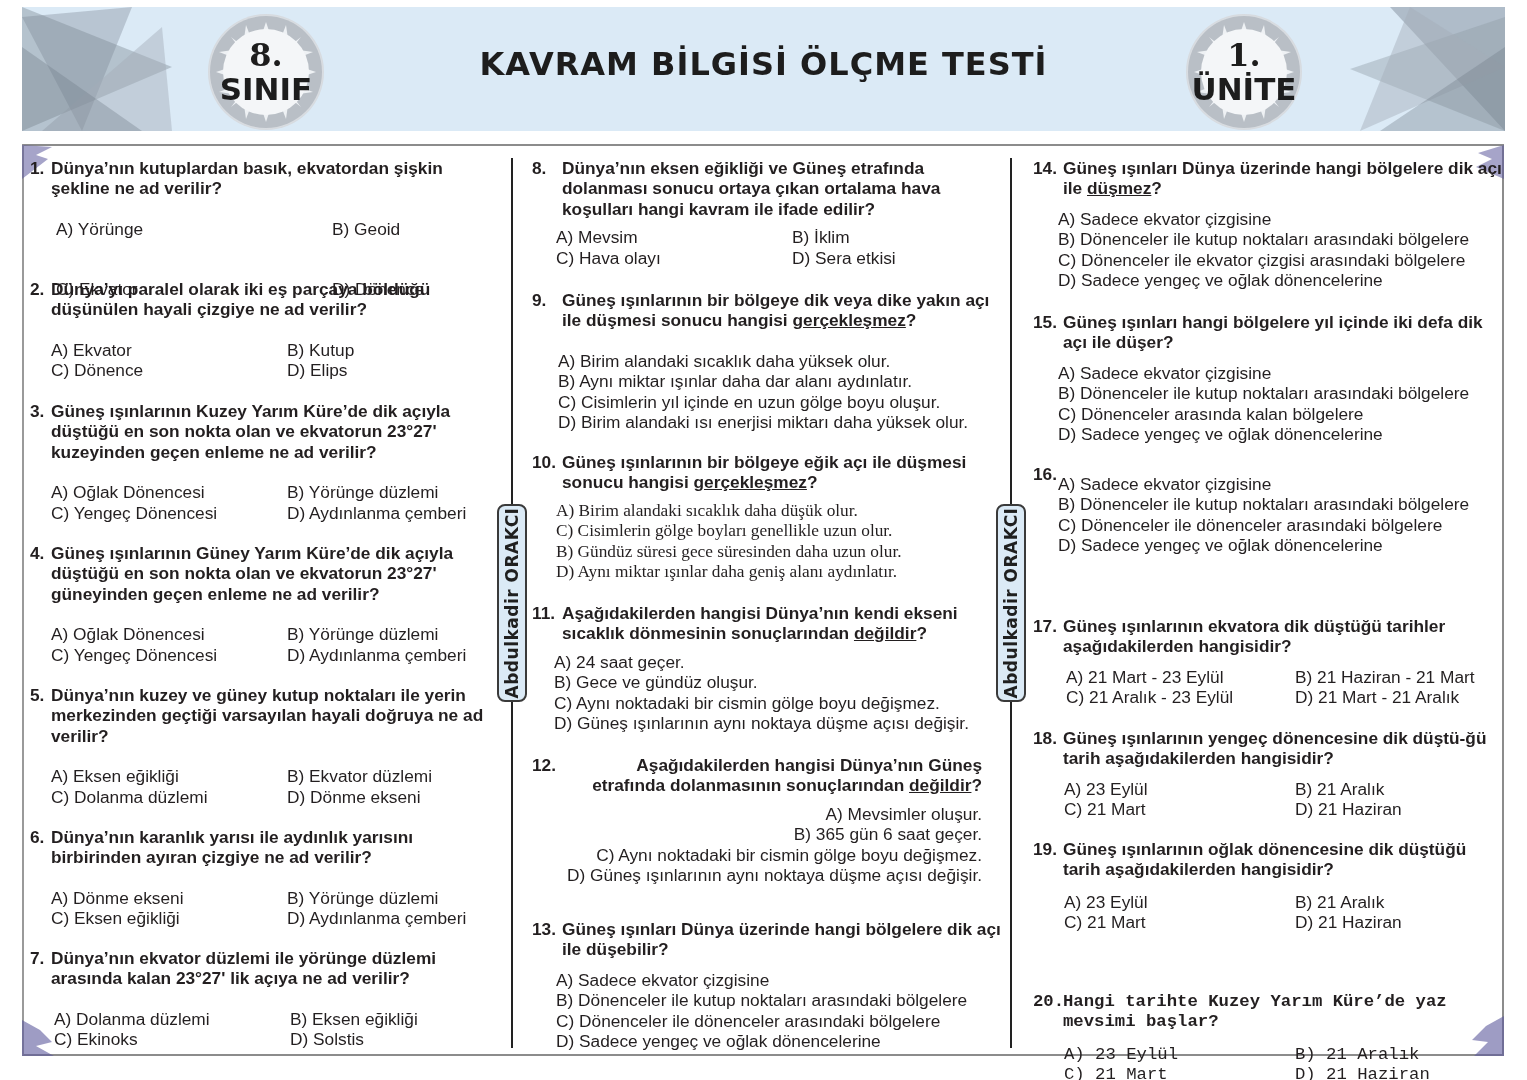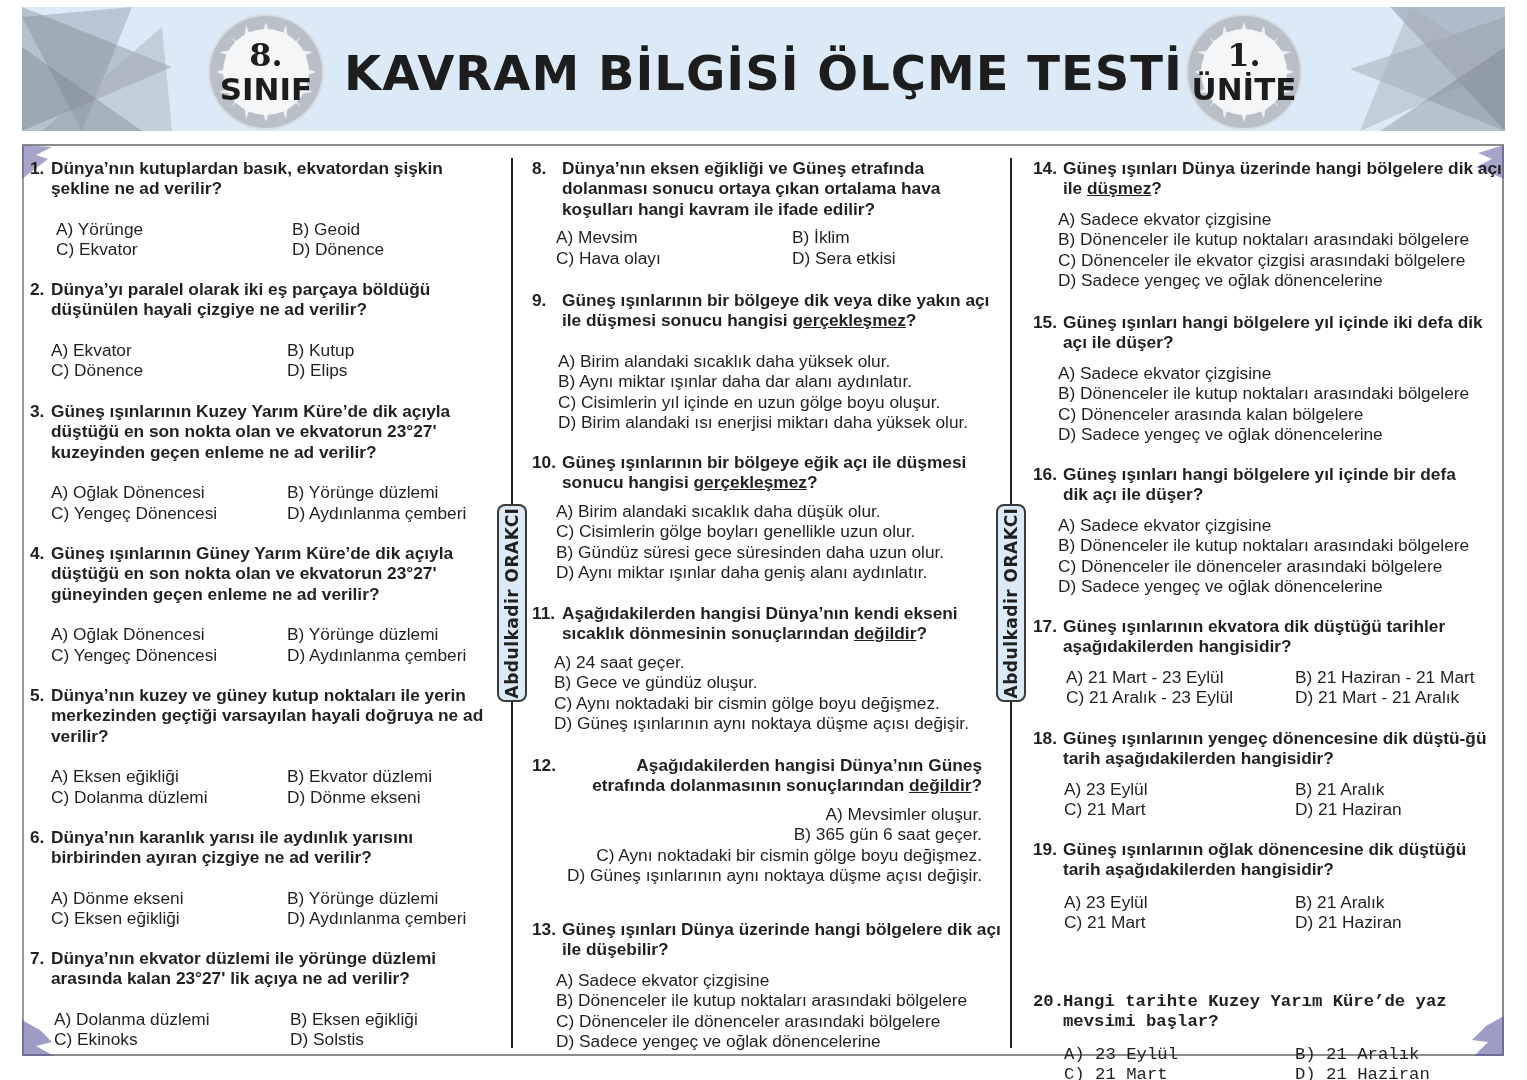--- a/index.html
+++ b/index.html
@@ -21,21 +21,21 @@
     position:absolute; left:0; top:0; width:116px; height:116px;
   }
   .badge .num {
     position:relative; font-family:"DejaVu Serif", serif; font-weight:bold; font-size:32px; line-height:34px; color:#1d1d1d;
   }
   .badge .word {
     position:relative; font-family:"DejaVu Sans", sans-serif; font-weight:bold; font-size:31px; line-height:34px; color:#1d1d1d; letter-spacing:0px;
   }
   .title {
     position:absolute; left:0; width:100%; top:38px; text-align:center;
-    font-family:"DejaVu Sans", sans-serif; font-weight:bold; font-size:48px; letter-spacing:1px; color:#1d1d1d;
+    font-family:"DejaVu Sans", sans-serif; font-weight:bold; font-size:32px; letter-spacing:1px; color:#1d1d1d;
   }
   .frame {
     position:absolute; left:22px; top:144px; width:1482px; height:912px;
     border:2px solid #8c8c8c; border-left:2px solid #9a9a9a; box-sizing:border-box;
   }
   .splash { position:absolute; }
   .vline { position:absolute; width:2px; background:#222; }
   .author {
     position:absolute; width:30px; height:198px;
     background:#dbeaf6; border:2px solid #3a3a3a; border-radius:8px;
@@ -150,21 +150,21 @@
 
 <div class="author" style="left:497px;top:504px;">
   <span>Abdulkadir ORAKCI</span>
 </div>
 <div class="author" style="left:996px;top:504px;">
   <span>Abdulkadir ORAKCI</span>
 </div>
 
 <div class="q" style="left:30px;top:158px;width:440px;--oi:26px;">
   <div class="stem"><span class="n">1.</span><span>Dünya’nın kutuplardan basık, ekvatordan şişkin şekline ne ad verilir?</span></div>
-  <div class="opts grid" style="--gap:20px;margin-top:20px;">
+  <div class="opts grid" style="--gap:20px;margin-top:20px;gap:40px;">
     <div>A) Yörünge</div>
     <div>B) Geoid</div>
     <div>C) Ekvator</div>
     <div>D) Dönence</div>
   </div>
 </div>
 
 <div class="q" style="left:30px;top:279px;width:440px;">
   <div class="stem"><span class="n">2.</span><span>Dünya’yı paralel olarak iki eş parçaya böldüğü düşünülen hayali çizgiye ne ad verilir?</span></div>
   <div class="opts grid" style="margin-top:20px;margin-left:21px;">
@@ -240,21 +240,21 @@
   <div class="opts list" style="margin-top:20px;">
     <div>A) Birim alandaki sıcaklık daha yüksek olur.</div>
     <div>B) Aynı miktar ışınlar daha dar alanı aydınlatır.</div>
     <div>C) Cisimlerin yıl içinde en uzun gölge boyu oluşur.</div>
     <div>D) Birim alandaki ısı enerjisi miktarı daha yüksek olur.</div>
   </div>
 </div>
 
 <div class="q" style="left:532px;top:452px;width:460px;">
   <div class="stem wide"><span class="n">10.</span><span>Güneş ışınlarının bir bölgeye eğik açı ile düşmesi sonucu hangisi </span><span class="u">gerçekleşmez</span><span>?</span></div>
-  <div class="opts list" style="margin-top:8px;margin-left:24px;">
+  <div class="opts list" style="margin-top:8px;margin-left:24px;font-family:Liberation Serif, serif;">
     <div>A) Birim alandaki sıcaklık daha düşük olur.</div>
     <div>C) Cisimlerin  gölge boyları genellikle uzun olur.</div>
     <div>B) Gündüz süresi gece süresinden daha uzun olur.</div>
     <div>D) Aynı miktar ışınlar daha geniş alanı aydınlatır.</div>
   </div>
 </div>
 
 <div class="q" style="left:532px;top:603px;width:450px;">
   <div class="stem wide"><span class="n">11.</span><span>Aşağıdakilerden hangisi Dünya’nın kendi ekseni sıcaklık dönmesinin sonuçlarından </span><span class="u">değildir</span><span>?</span></div>
   <div class="opts list" style="margin-top:8px;margin-left:22px;">
@@ -299,21 +299,21 @@
   <div class="stem wide"><span class="n">15.</span><span>Güneş ışınları hangi bölgelere yıl içinde iki defa dik açı ile düşer?</span></div>
   <div class="opts list" style="margin-top:10px;margin-left:25px;">
     <div>A) Sadece ekvator çizgisine</div>
     <div>B) Dönenceler ile kutup noktaları arasındaki bölgelere</div>
     <div>C) Dönenceler arasında kalan bölgelere</div>
     <div>D) Sadece yengeç ve oğlak dönencelerine</div>
   </div>
 </div>
 
 <div class="q" style="left:1033px;top:464px;width:450px;">
-  <div class="stem wide"><span class="n">16.</span><span>Güneş ışınları hangi bölgelere yıl içinde bir defa dik açı ile düşer?</span></div>
+  <div class="stem wide"><span class="n">16.</span></div>
   <div class="opts list" style="margin-top:10px;margin-left:25px;">
     <div>A) Sadece ekvator çizgisine</div>
     <div>B) Dönenceler ile kutup noktaları arasındaki bölgelere</div>
     <div>C) Dönenceler ile dönenceler arasındaki bölgelere</div>
     <div>D) Sadece yengeç ve oğlak dönencelerine</div>
   </div>
 </div>
 
 <div class="q" style="left:1033px;top:616px;width:450px;">
   <div class="stem wide"><span class="n">17.</span><span>Güneş ışınlarının ekvatora dik düştüğü tarihler aşağıdakilerden hangisidir?</span></div>

